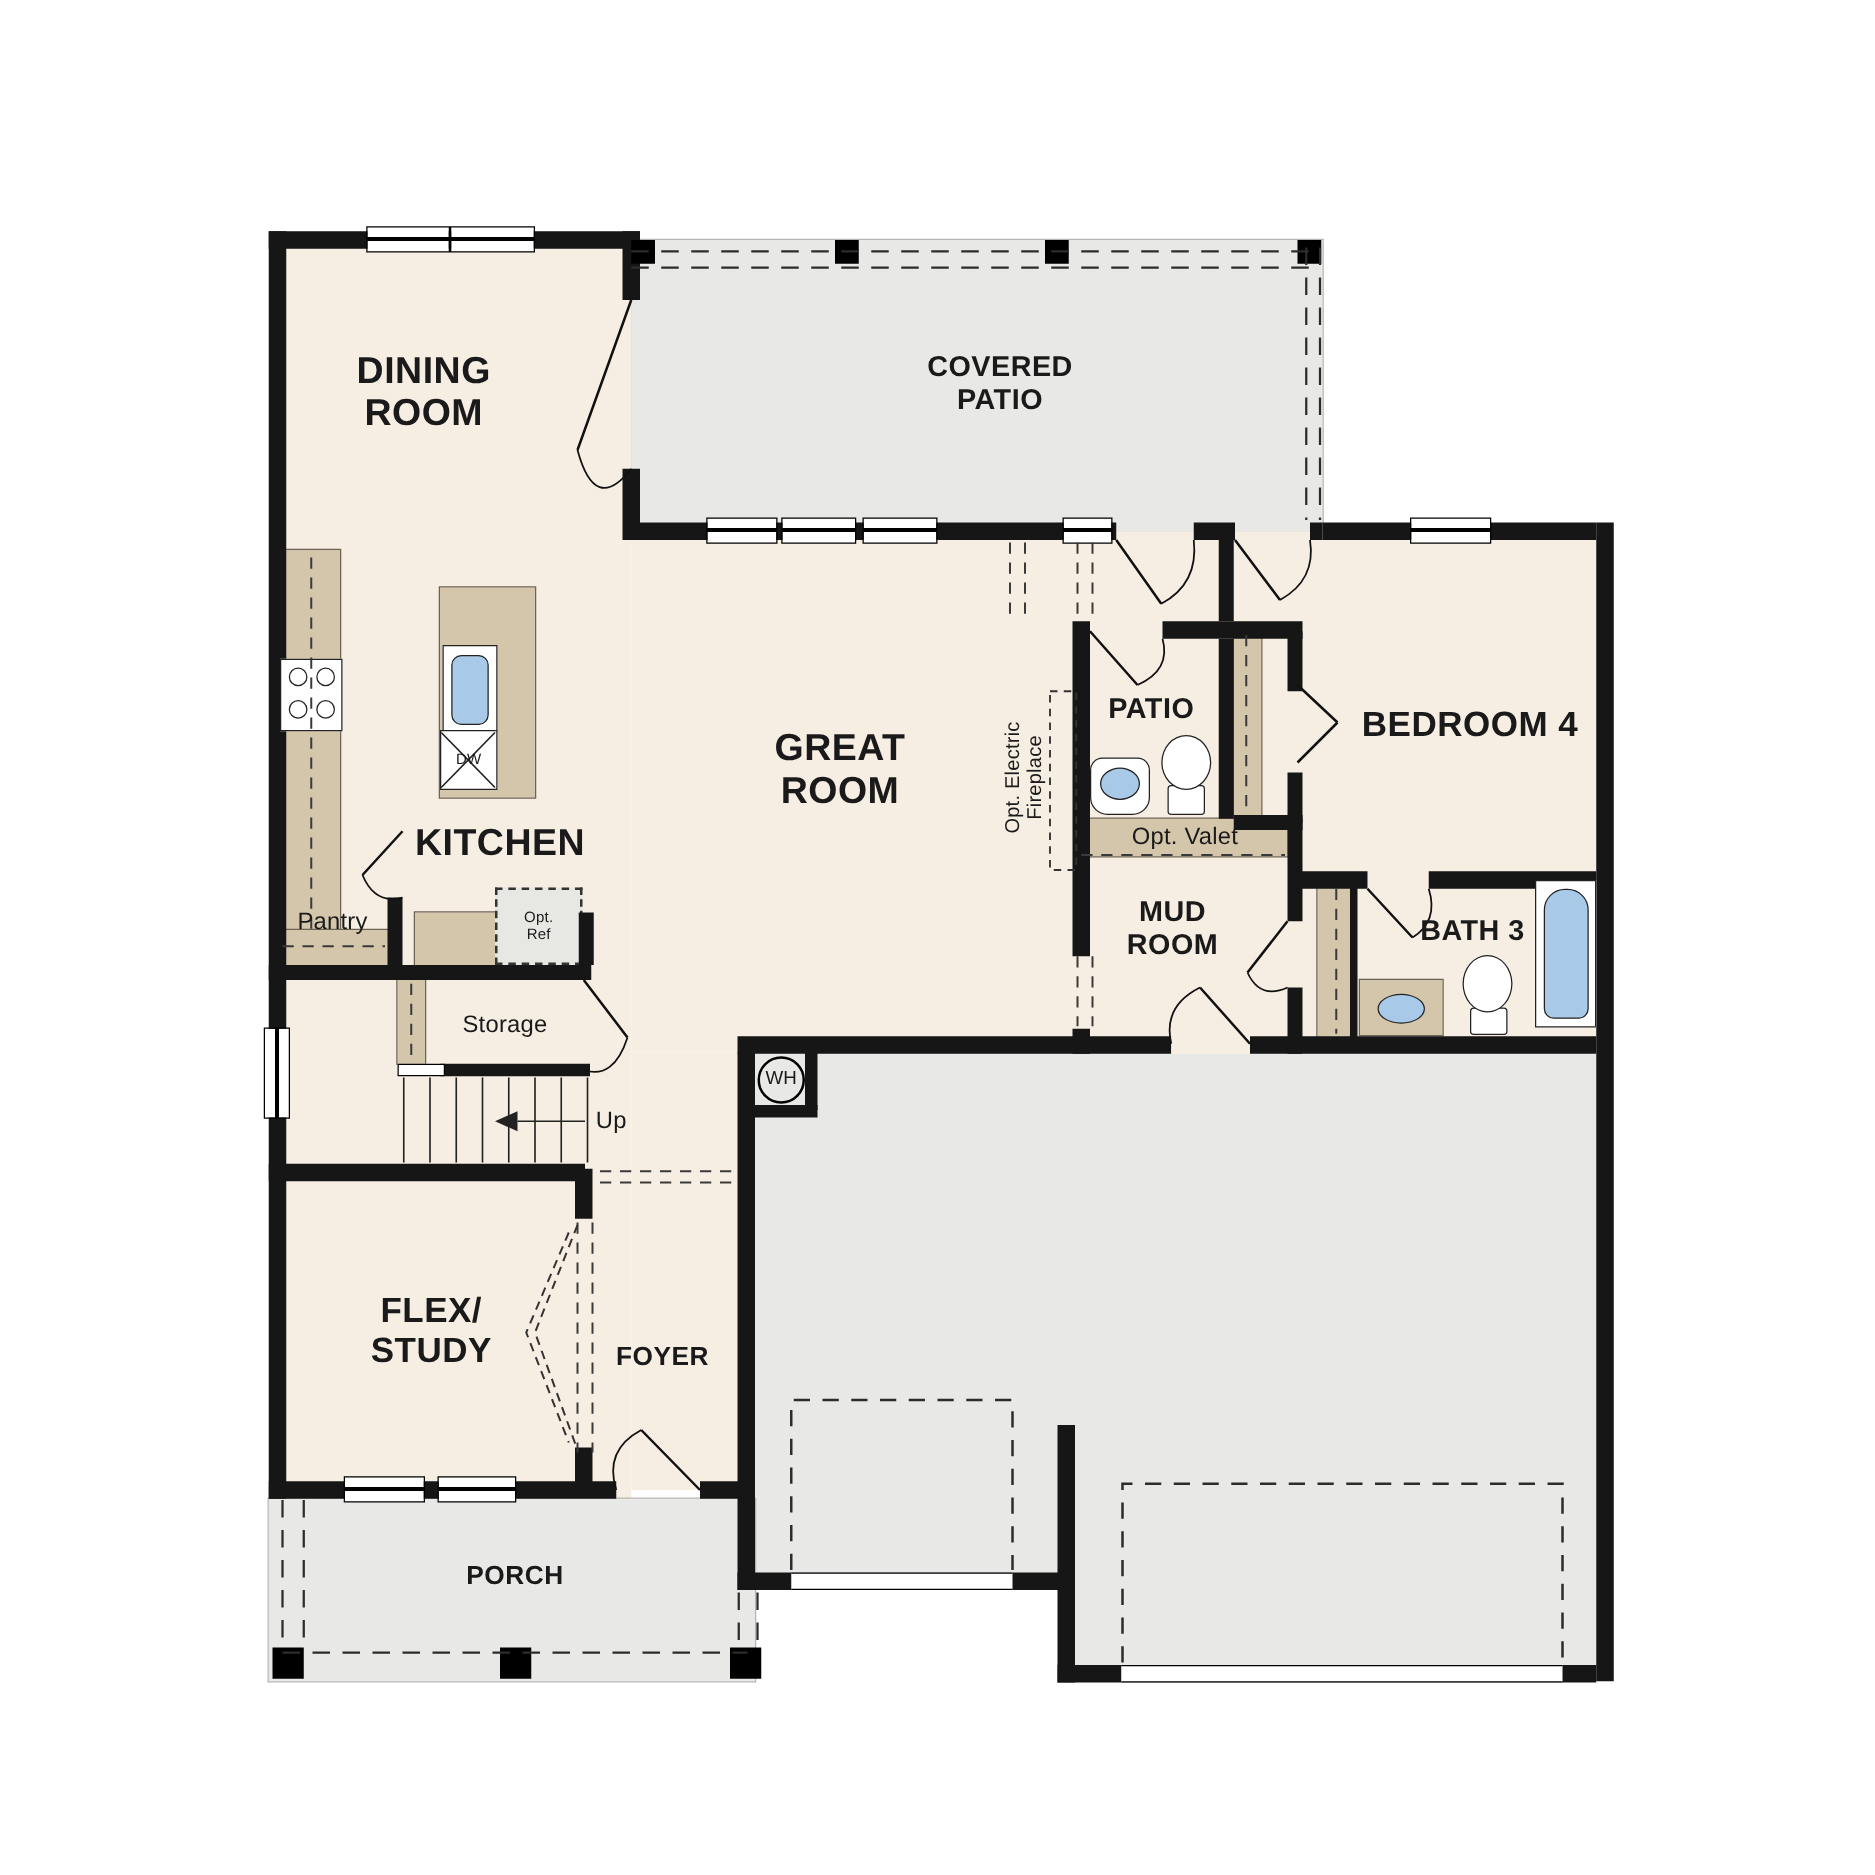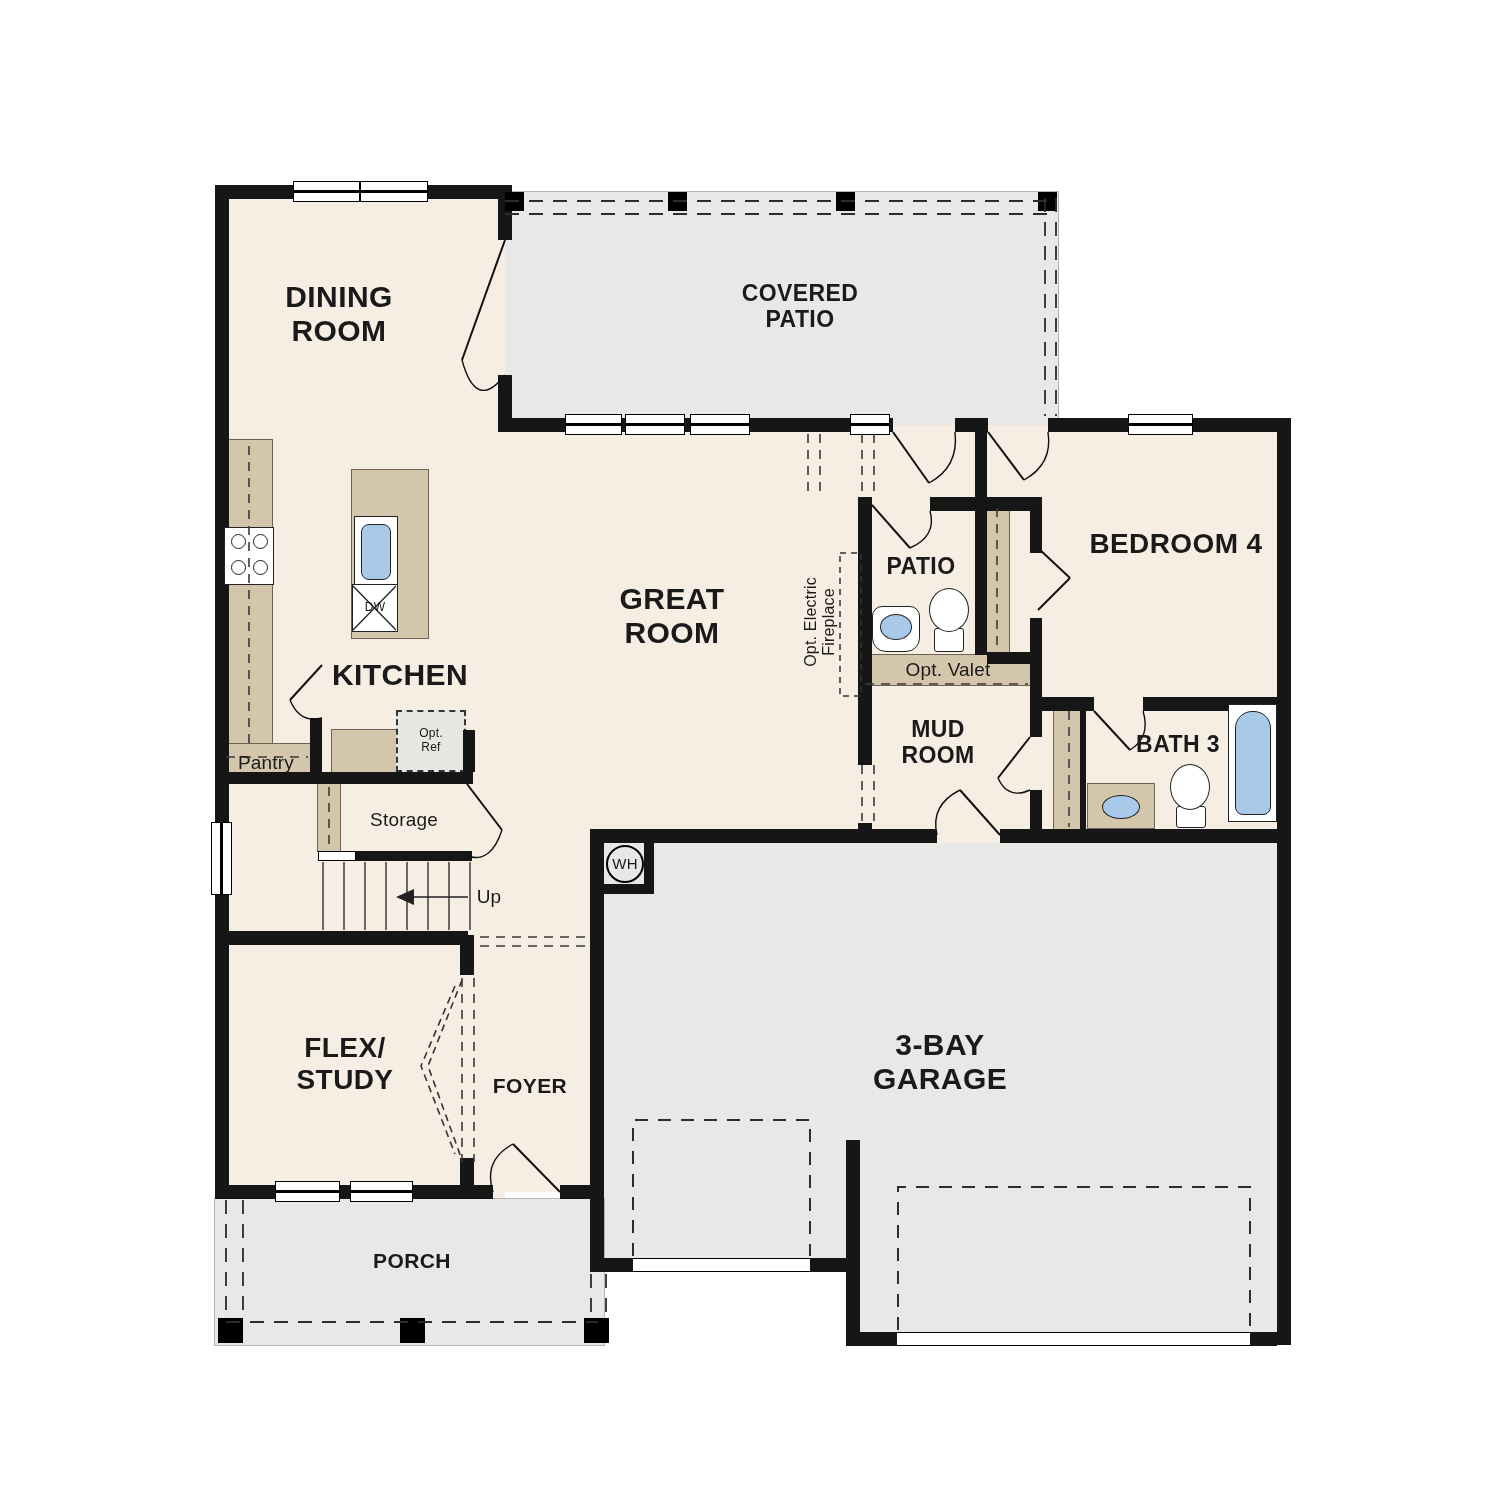--- a/index.html
+++ b/index.html
@@ -195,32 +195,30 @@
   </svg>
 
   <div class="lbl b30" style="left:339px;top:314px">DINING
 ROOM</div>
   <div class="lbl b24" style="left:800px;top:306px">COVERED
 PATIO</div>
   <div class="lbl b30" style="left:672px;top:616px">GREAT
 ROOM</div>
   <div class="lbl b30" style="left:400px;top:675px">KITCHEN</div>
   <div class="lbl b24" style="left:921px;top:566px">PATIO</div>
-  <div class="lbl b28" style="left:1176px;top:544px">BEDROOM 4</div>
+  <div class="lbl b28" style="left:1176px;top:580px">BEDROOM 4</div>
   <div class="lbl b24" style="left:938px;top:742px">MUD
 ROOM</div>
   <div class="lbl b24" style="left:1178px;top:744px">BATH 3</div>
   <div class="lbl b28" style="left:345px;top:1064px">FLEX/
 STUDY</div>
   <div class="lbl b22" style="left:530px;top:1086px">FOYER</div>
   <div class="lbl b22" style="left:412px;top:1261px">PORCH</div>
-  <div class="lbl b30" style="left:940px;top:1062px">3-BAY
-GARAGE</div>
-
-  <div class="lbl ann a19" style="left:266px;top:763px">Pantry</div>
+
+  <div class="lbl ann a19" style="left:266px;top:738px">Pantry</div>
   <div class="lbl ann a18" style="left:431px;top:741px">Opt.
 Ref</div>
   <div class="lbl ann a19" style="left:404px;top:820px">Storage</div>
   <div class="lbl ann a19" style="left:489px;top:897px">Up</div>
   <div class="lbl ann a18" style="left:375px;top:608px">DW</div>
   <div class="lbl ann a15" style="left:625px;top:864px">WH</div>
   <div class="lbl ann a19" style="left:948px;top:670px">Opt. Valet</div>
   <div class="lbl ann a17 rot" style="left:820px;top:622px">Opt. Electric
 Fireplace</div>
 </div>

